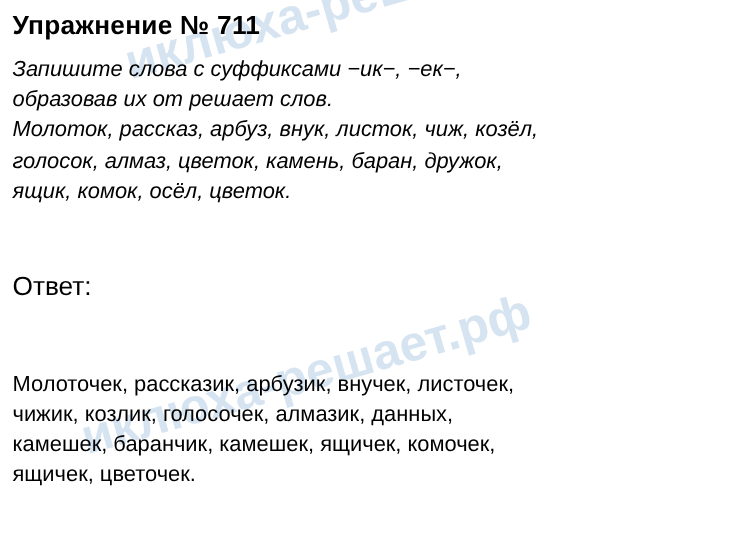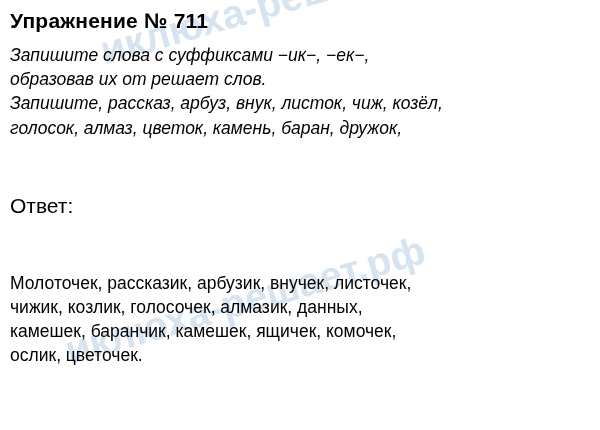--- a/index.html
+++ b/index.html
@@ -104,30 +104,31 @@
   <div class="wm-text wm-2">иклюха-решает.рф</div>
 </div>
 
 <div class="page">
 
   <h1 class="title">Упражнение № 711</h1>
 
   <div class="task-block">
     <div class="task-line">Запишите слова с суффиксами −ик−, −ек−,</div>
     <div class="task-line">образовав их от решает слов.</div>
-    <div class="task-line">Запишите, рассказ, арбуз, внук, листок, чиж, козёл,</div>
+    <div class="task-line">Молоток, рассказ, арбуз, внук, листок, чиж, козёл,</div>
     <div class="task-line">голосок, алмаз, цветок, камень, баран, дружок,</div>
+    <div class="task-line">ящик, комок, осёл, цветок.</div>
   </div>
 
   <div class="spacer-lg"></div>
 
   <div class="answer-label">Ответ:</div>
 
   <div class="spacer-md"></div>
 
   <div class="answer-block">
     <div class="answer-line">Молоточек, рассказик, арбузик, внучек, листочек,</div>
     <div class="answer-line">чижик, козлик, голосочек, алмазик, данных,</div>
     <div class="answer-line">камешек, баранчик, камешек, ящичек, комочек,</div>
-    <div class="answer-line">ослик, цветочек.</div>
+    <div class="answer-line">ящичек, цветочек.</div>
   </div>
 
 </div>
 
 </body></html>

